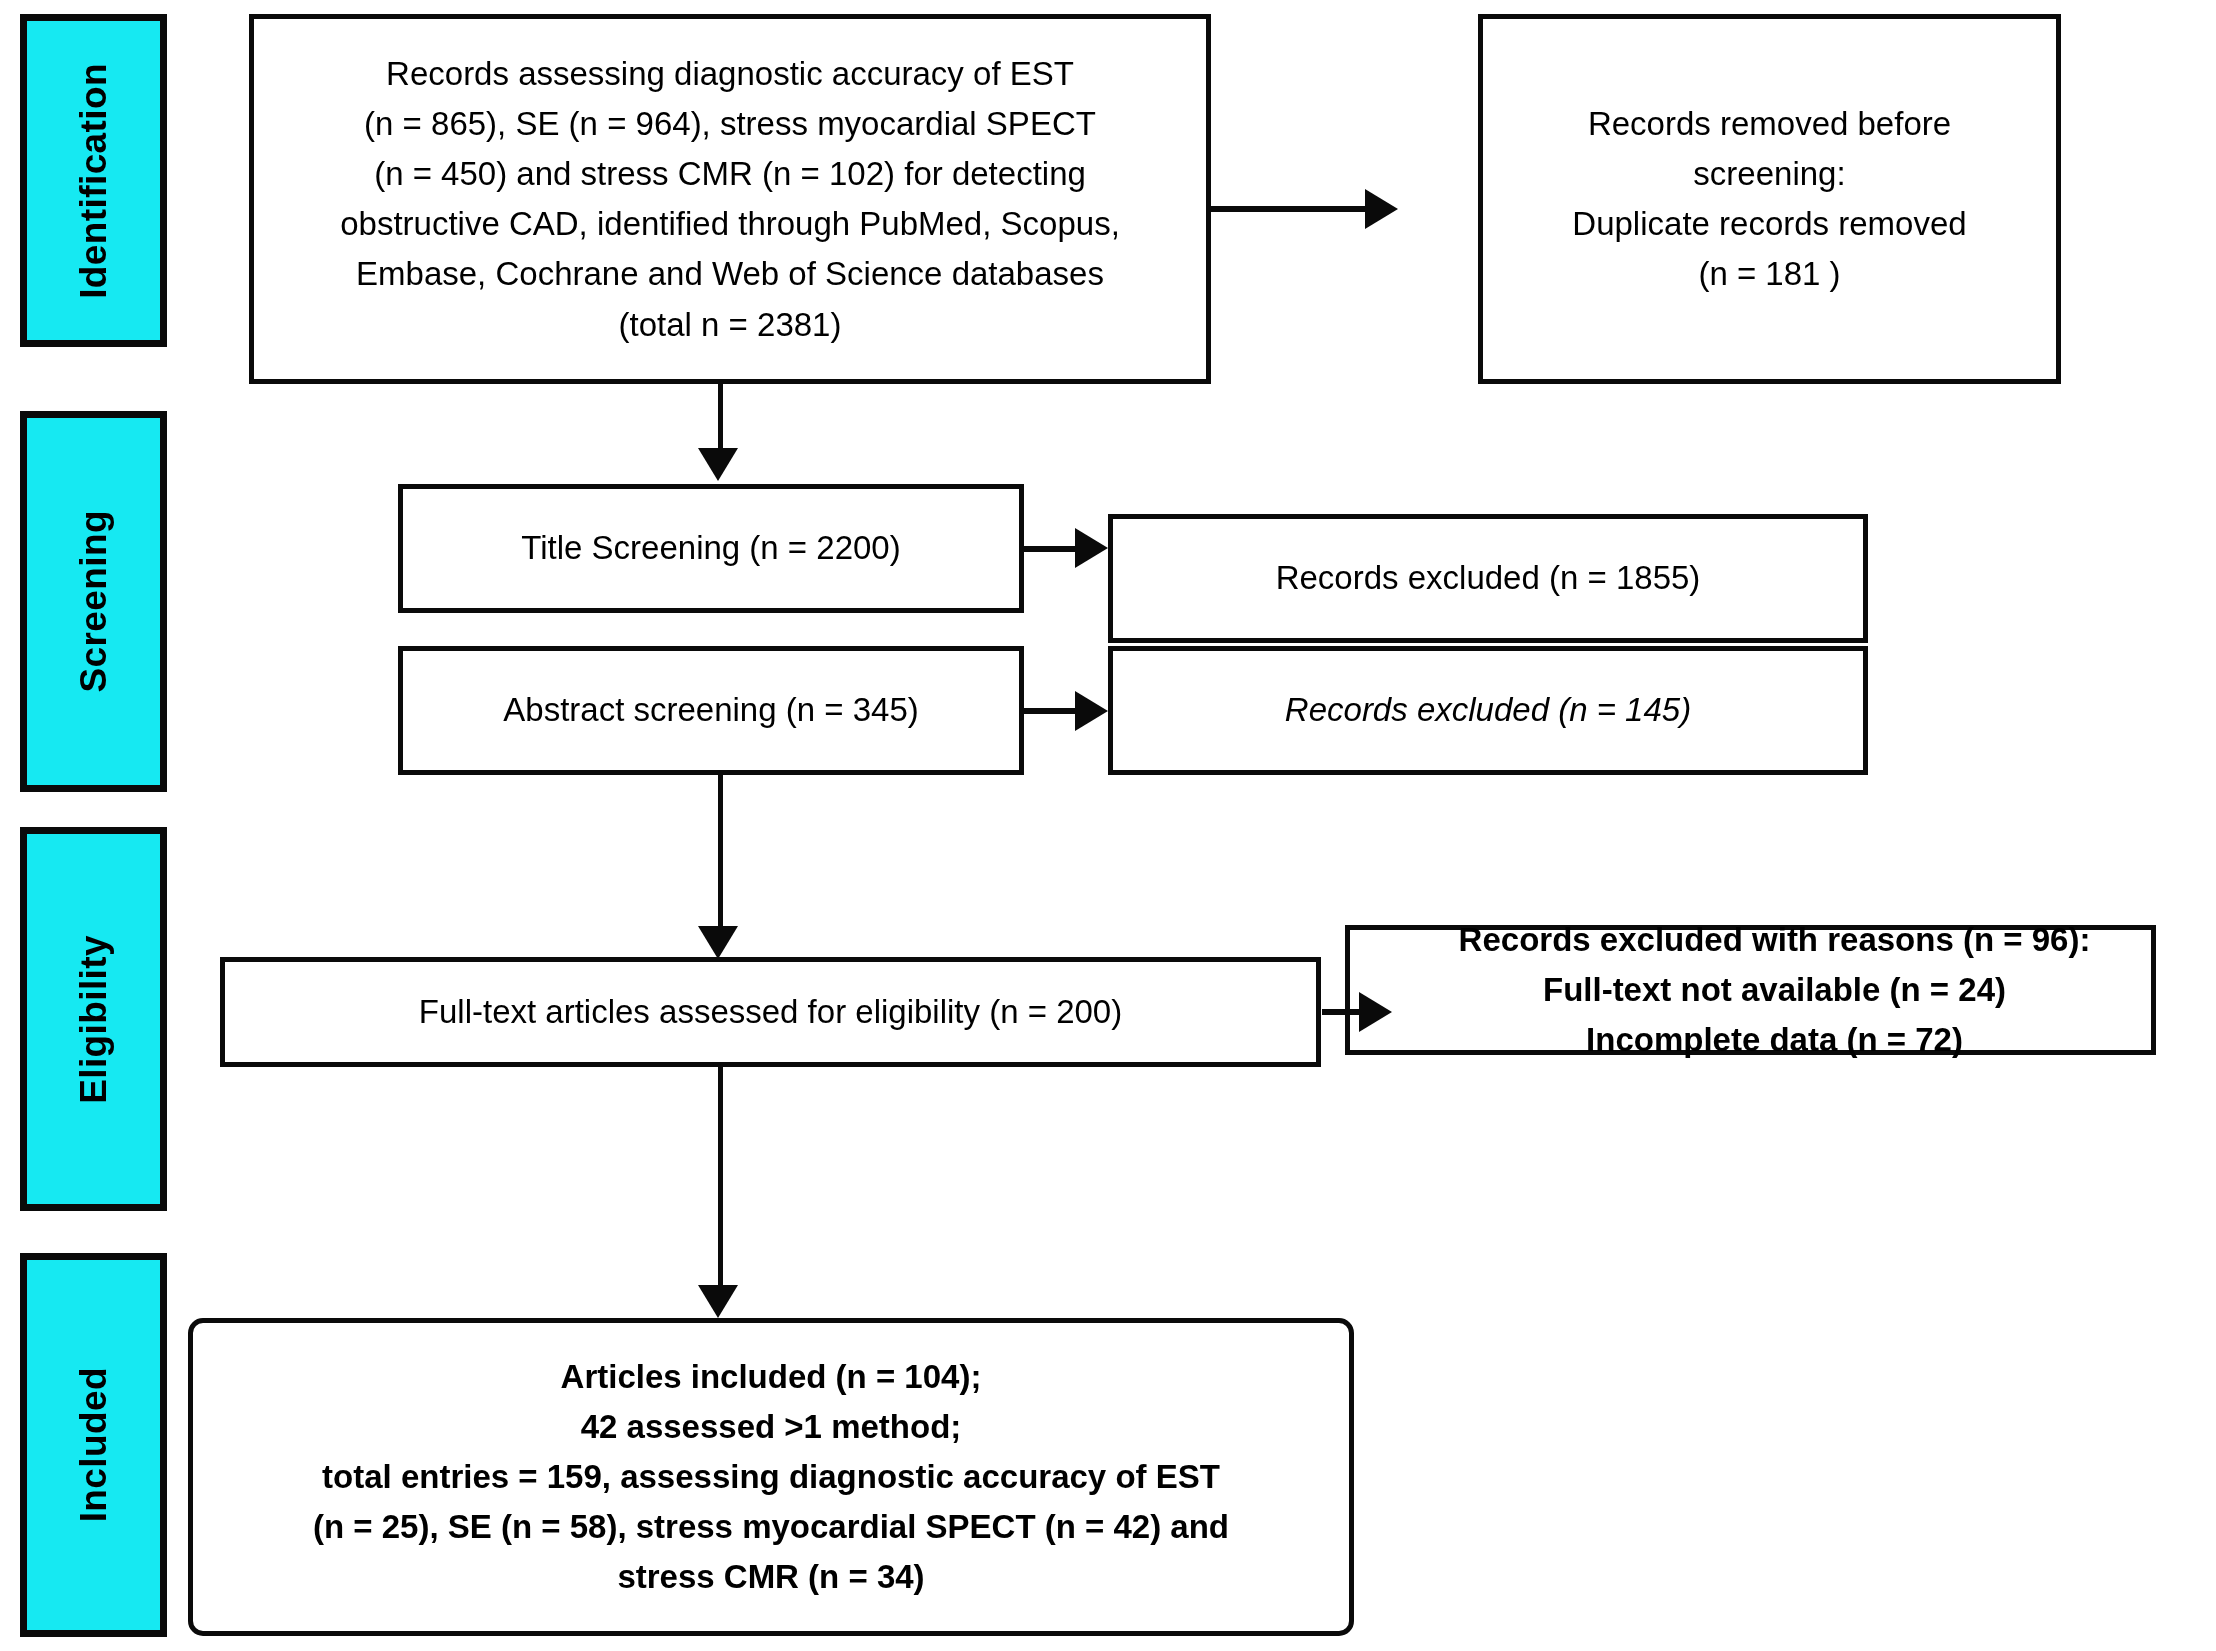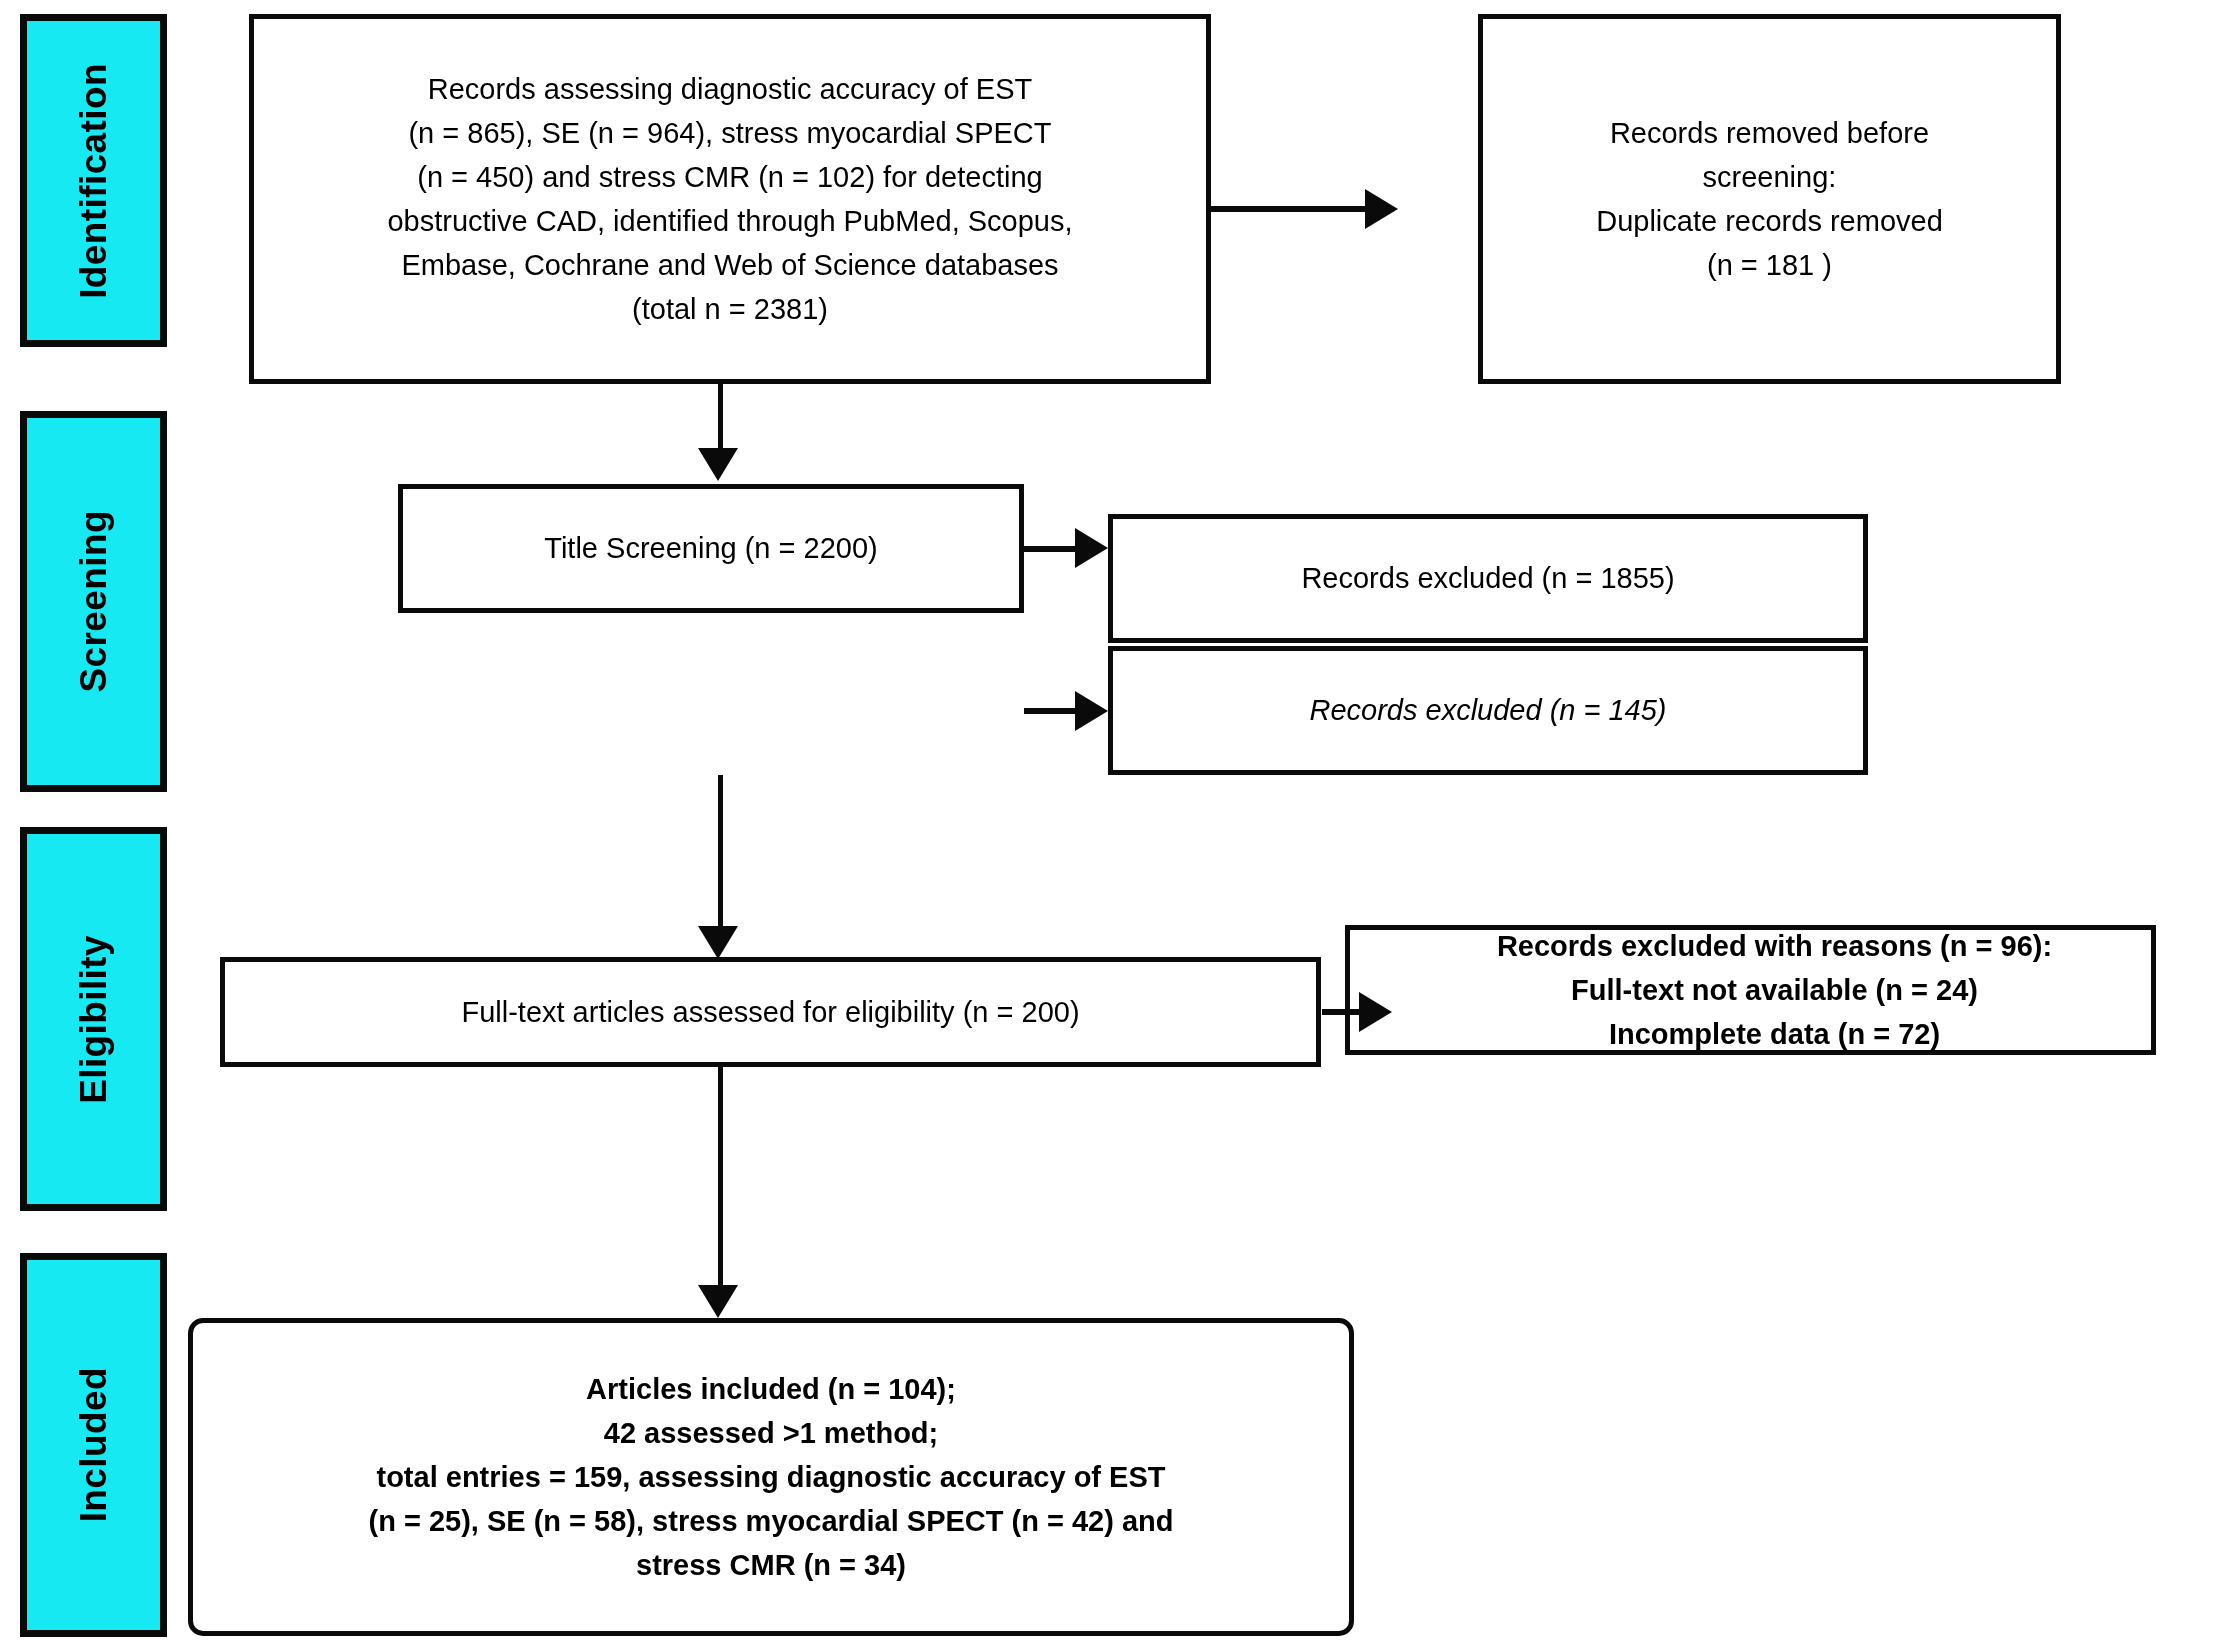--- a/index.html
+++ b/index.html
@@ -43,21 +43,21 @@
     background: #ffffff;
     border: 5px solid #0a0a0a;
     box-sizing: border-box;
     display: flex;
     align-items: center;
     justify-content: center;
     text-align: center;
     color: #000000;
   }
   .box .txt {
-    font-size: 29px;
+    font-size: 33px;
     line-height: 1.52;
     padding: 0 12.8px;
     white-space: pre-line;
   }
   .box.bold .txt { font-weight: bold; }
 
   
   .conn { position: absolute; }
 
   .v-line {
@@ -138,20 +138,23 @@
 
   <div class="box" style="left:1108px; top:484px; width:760px; height:129px;margin-top:30px;">
     <span class="txt">Records excluded (n = 1855)</span>
   </div>
 
   <div class="conn">
     <div class="h-line" style="left:1024px; top:546px; width:53px;"></div>
     <div class="h-head" style="left:1075px; top:528px;"></div>
   </div>
 
+  <div class="box" style="left:398px; top:646px; width:626px; height:129px;">
+    <span class="txt">Abstract screening (n = 345)</span>
+  </div>
 
   <div class="box" style="left:1108px; top:646px; width:760px; height:129px;font-style:italic;">
     <span class="txt">Records excluded (n = 145)</span>
   </div>
 
   <div class="conn">
     <div class="h-line" style="left:1024px; top:708px; width:53px;"></div>
     <div class="h-head" style="left:1075px; top:691px;"></div>
   </div>
 

